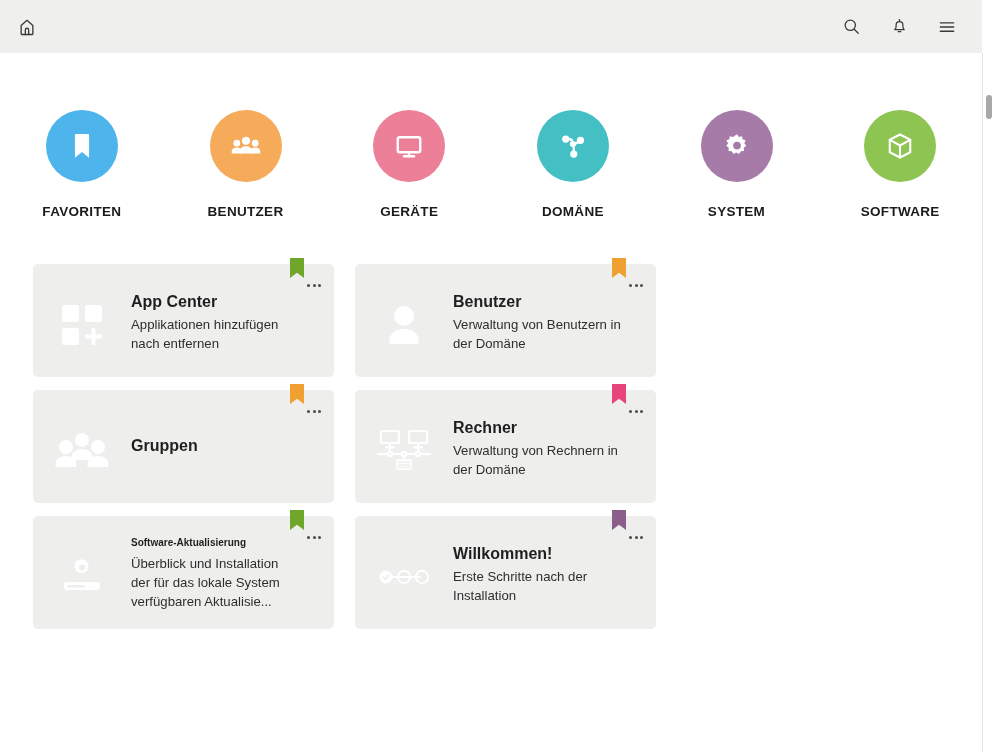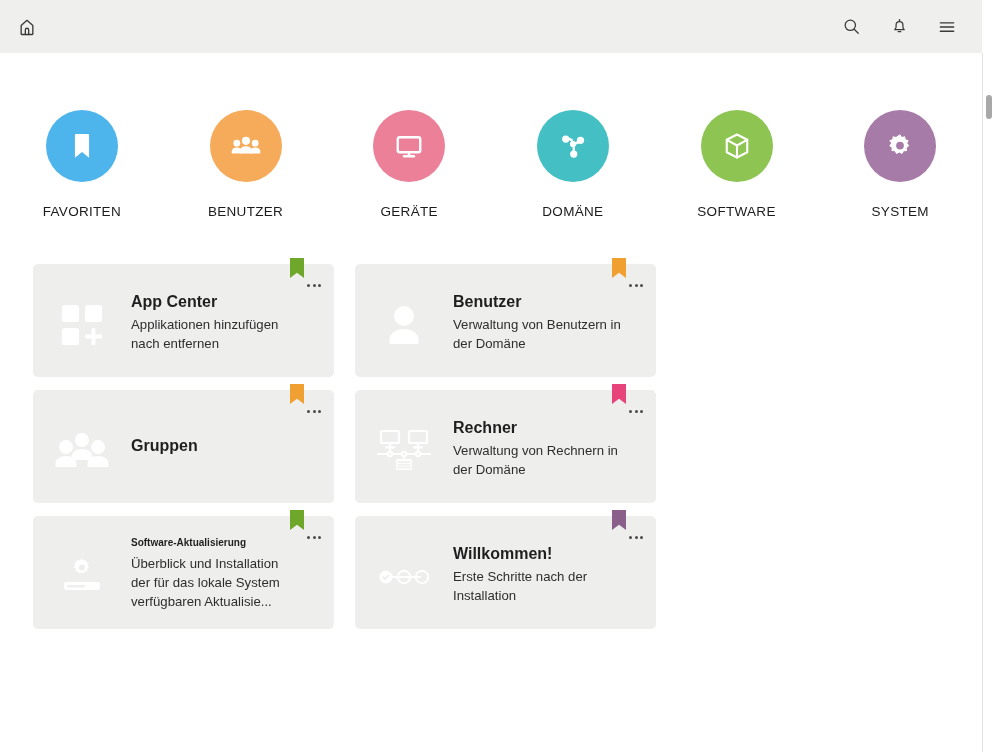--- a/index.html
+++ b/index.html
@@ -48,21 +48,21 @@
   }
   .cat-circle {
     width: 72px; height: 72px;
     border-radius: 50%;
     display: flex; align-items: center; justify-content: center;
   }
   .cat-circle svg { display: block; }
   .cat-label {
     margin-top: 22px;
     font-size: 13.5px;
-    font-weight: normal;
+    font-weight: bold;
     letter-spacing: 0.3px;
     color: #1b1b1b;
     text-align: center;
   }
 
   
   .grid {
     position: absolute;
     top: 264px; left: 33px;
     width: 927px;
@@ -238,41 +238,41 @@
             <circle cx="18" cy="7.4" r="2.9"></circle>
             <circle cx="12.6" cy="18.4" r="2.9"></circle>
             <path d="M11.2 8.6 8.2 6.9l1.1-1.7 3 1.7zM13.4 9.2l2.8-1.4.9 1.8-2.8 1.4zM11.8 12.7h1.6l.2 3.6h-2z"></path>
           </svg>
         </span>
       </div>
       <div class="cat-label">DOMÄNE</div>
     </div>
 
     <div class="cat">
+      <div class="cat-circle" style="background:#a77ba7">
+        <span>
+          <svg width="30" height="30" viewBox="0 0 24 24" fill="#ffffff">
+            <path d="M12 2.6l1.5 2.1 2.5-.6.5 2.5 2.4.9-1.1 2.3 1.6 2-2 1.6.2 2.6-2.6.2-1.3 2.2-2.3-1.2-2.3 1.2-1.3-2.2-2.6-.2.2-2.6-2-1.6 1.6-2L3.4 7.5l2.4-.9.5-2.5 2.5.6z"></path>
+            <circle cx="12" cy="11.6" r="3.1" fill="#a77ba7"></circle>
+          </svg>
+        </span>
+      </div>
+      <div class="cat-label">SYSTEM</div>
+    </div>
+
+    <div class="cat">
       <div class="cat-circle" style="background:#8dc452">
         <span>
           <svg width="30" height="30" viewBox="0 0 24 24" fill="none" stroke="#ffffff" stroke-width="1.7" stroke-linecap="round" stroke-linejoin="round">
             <path d="M12 2.8 20.2 7v10L12 21.2 3.8 17V7z"></path>
             <path d="M3.9 7.1 12 11.6l8.1-4.5M12 11.6v9.5"></path>
           </svg>
         </span>
       </div>
       <div class="cat-label">SOFTWARE</div>
-    </div>
-
-    <div class="cat">
-      <div class="cat-circle" style="background:#a77ba7">
-        <span>
-          <svg width="30" height="30" viewBox="0 0 24 24" fill="#ffffff">
-            <path d="M12 2.6l1.5 2.1 2.5-.6.5 2.5 2.4.9-1.1 2.3 1.6 2-2 1.6.2 2.6-2.6.2-1.3 2.2-2.3-1.2-2.3 1.2-1.3-2.2-2.6-.2.2-2.6-2-1.6 1.6-2L3.4 7.5l2.4-.9.5-2.5 2.5.6z"></path>
-            <circle cx="12" cy="11.6" r="3.1" fill="#a77ba7"></circle>
-          </svg>
-        </span>
-      </div>
-      <div class="cat-label">SYSTEM</div>
     </div>
 
   </div>
 
   <div class="grid">
 
     <div class="card">
       <div class="card-flag">
         <svg width="14" height="20" viewBox="0 0 14 20">
             <path d="M0 0h14v20l-7-5.2L0 20z" fill="#6fa72b"></path>

